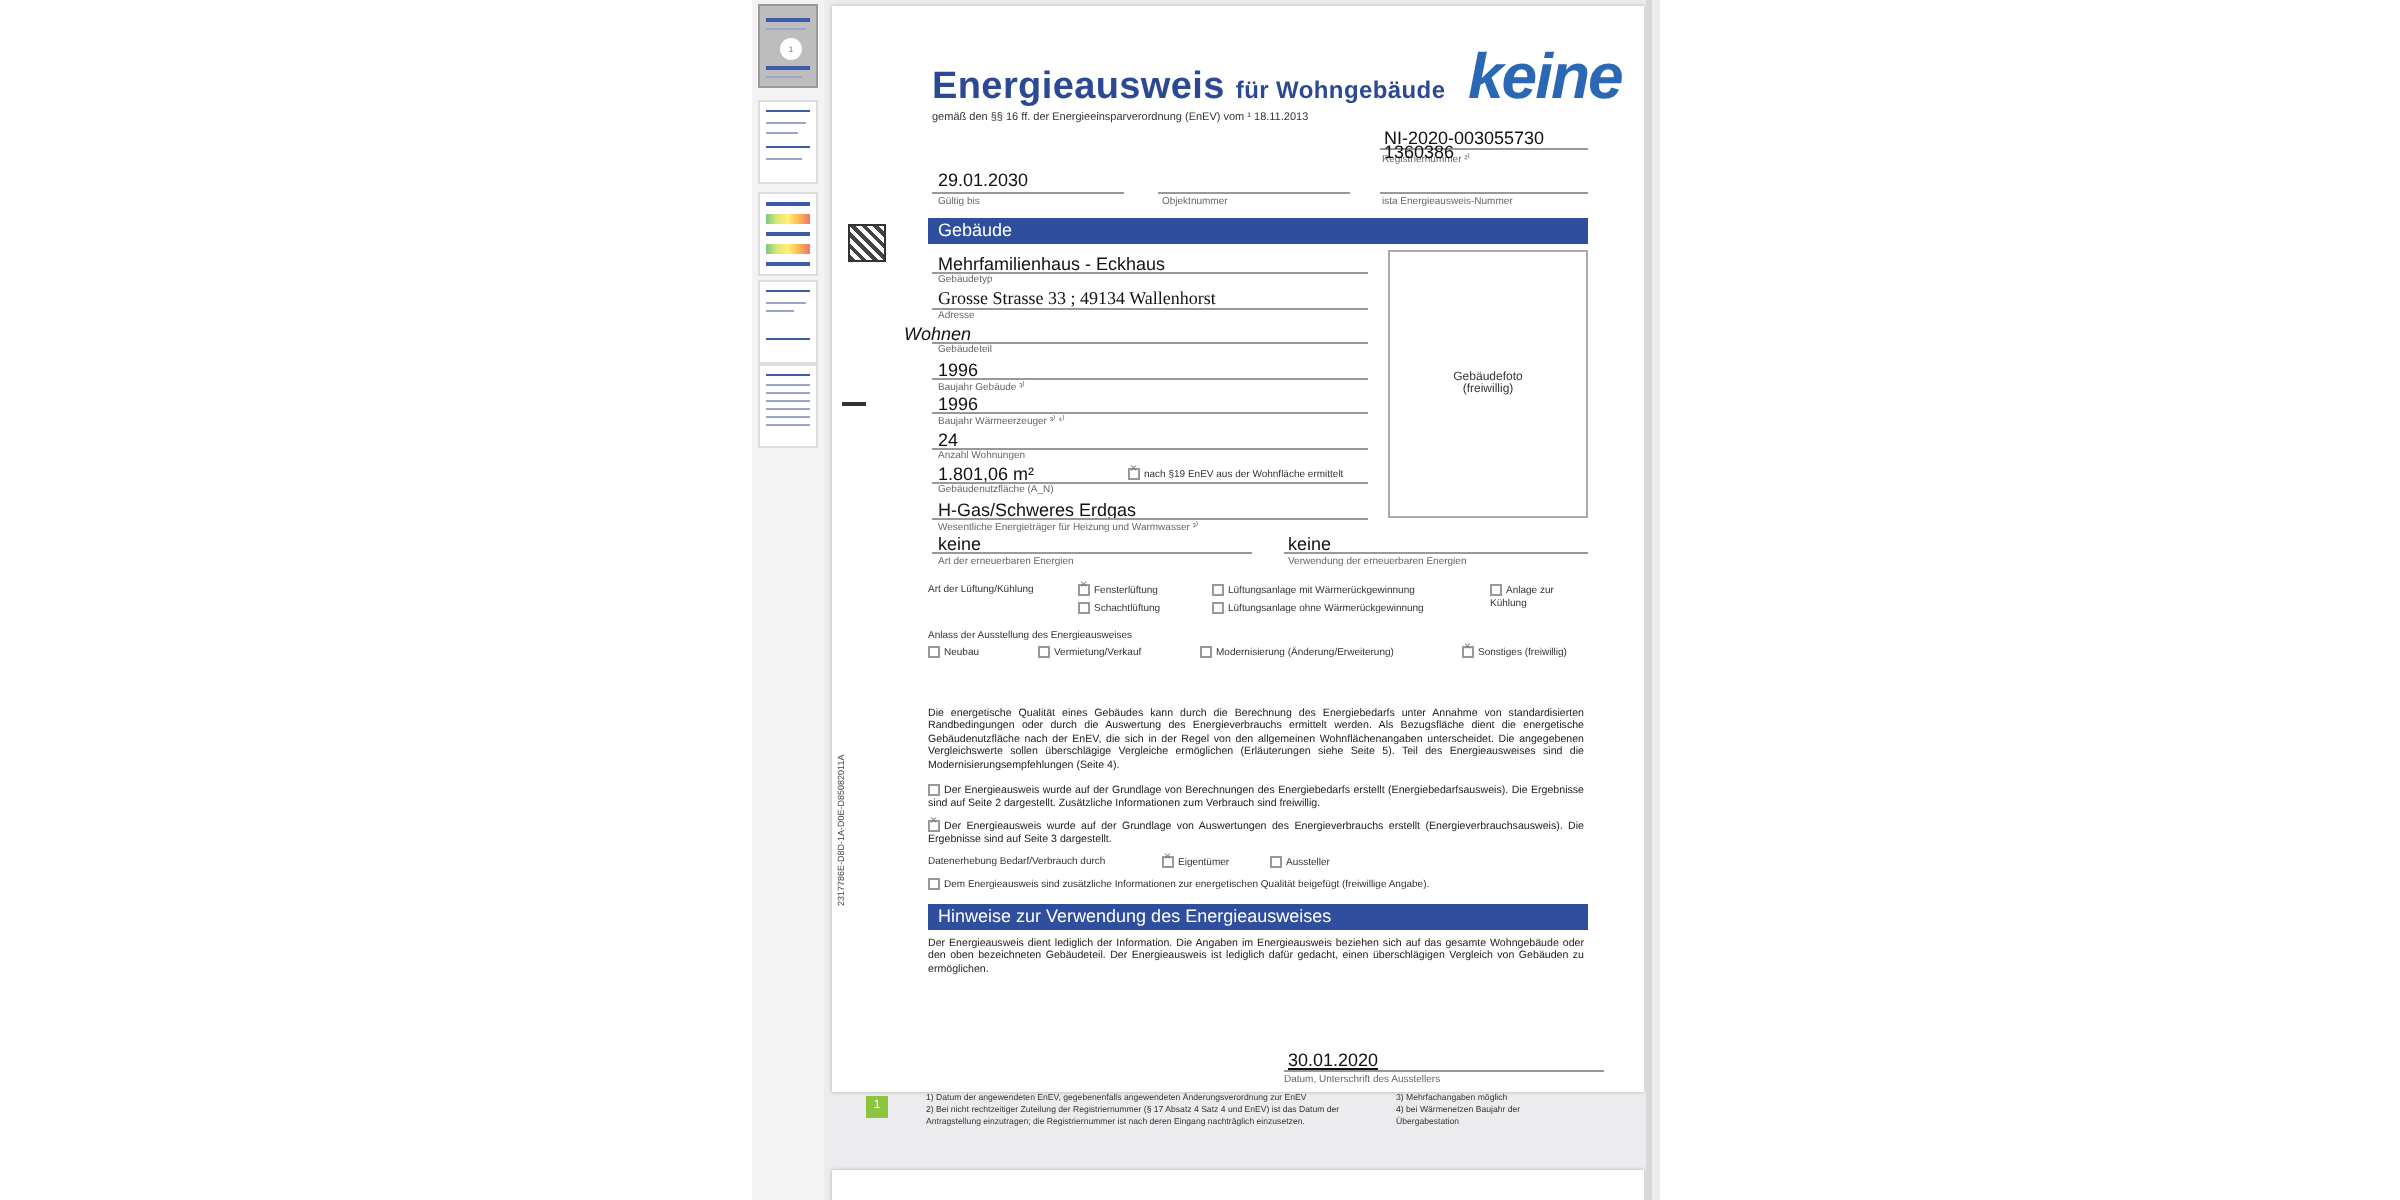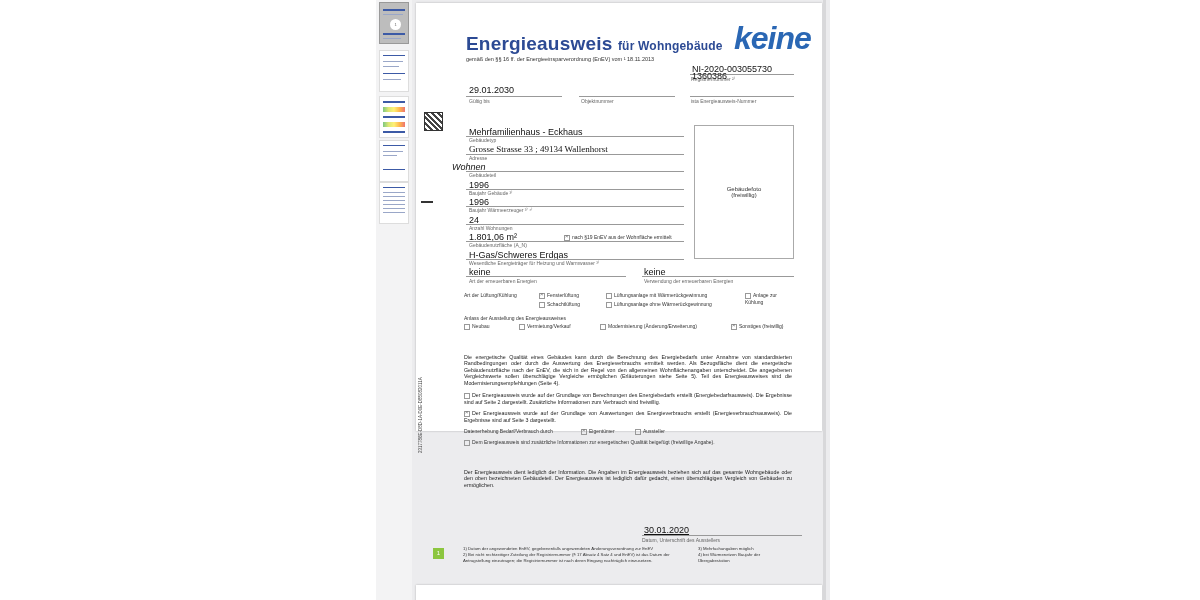--- a/index.html
+++ b/index.html
@@ -5,21 +5,21 @@
   * { box-sizing: border-box; margin: 0; padding: 0; }
   html, body { width: 1200px; height: 600px; overflow: hidden; background: #ffffff; font-family: "Liberation Sans", sans-serif; }
   .viewer { position: absolute; left: 376px; top: 0; width: 454px; height: 600px; background: #ececee; }
   .thumbs { position: absolute; left: 376px; top: 0; width: 36px; height: 600px; background: #f3f3f4; }
   .thumb { position: absolute; left: 3px; width: 30px; height: 42px; background: #fff; border: 1px solid #ddd; overflow: hidden; }
   .thumb.active { background: #bdbdbd; border: 1px solid #999; }
   .thumb .tl { position: absolute; left: 3px; height: 1px; background: #9aa7c8; }
   .thumb .tbar { position: absolute; left: 3px; right: 3px; height: 2px; background: #3c5aa6; }
   .thumb .badge { position: absolute; left: 10px; top: 16px; width: 11px; height: 11px; border-radius: 50%; background: #fff; font-size: 4px; line-height: 11px; text-align: center; color: #666; }
   .thumb .heat { position: absolute; left: 3px; right: 3px; height: 5px; background: linear-gradient(90deg,#46b04a,#cddc39,#ffeb3b,#ff9800,#e53935); opacity: .7; }
-  .page { position: absolute; left: 416px; top: 3px; width: 406px; height: 428px; background: #fff; box-shadow: 0 0 2px rgba(0,0,0,.25); }
+  .page { position: absolute; left: 416px; top: 3px; width: 406px; height: 543px; background: #fff; box-shadow: 0 0 2px rgba(0,0,0,.25); }
   .page2 { position: absolute; left: 416px; top: 585px; width: 406px; height: 30px; background: #fff; box-shadow: 0 0 2px rgba(0,0,0,.25); }
   .abs { position: absolute; }
   .title { left: 50px; top: 30px; font-size: 19px; color: #2c4a94; font-weight: bold; letter-spacing: .2px; }
   .title small { font-size: 12px; font-weight: bold; }
   .subtitle { left: 50px; top: 53px; font-size: 5.5px; color: #333; }
   .logo { left: 318px; top: 17px; font-size: 32px; font-weight: bold; font-style: italic; color: #2a67b4; letter-spacing: -1px; }
   .val { font-size: 9px; color: #111; }
   .lbl { font-size: 5px; color: #666; }
   .line { height: 1px; background: #999; }
   .bar { background: #2f4f9e; color: #fff; font-size: 9px; padding-left: 5px; height: 13px; line-height: 13px; }
@@ -100,20 +100,21 @@
 
   <div class="abs val" style="left:53px;top:82px;">29.01.2030</div>
   <div class="abs line" style="left:50px;top:93px;width:96px;"></div>
   <div class="abs lbl" style="left:53px;top:95px;">Gültig bis</div>
   <div class="abs line" style="left:163px;top:93px;width:96px;"></div>
   <div class="abs lbl" style="left:165px;top:95px;">Objektnummer</div>
   <div class="abs val" style="left:276px;top:68px;">1360386</div>
   <div class="abs line" style="left:274px;top:93px;width:104px;"></div>
   <div class="abs lbl" style="left:275px;top:95px;">ista Energieausweis-Nummer</div>
 
+  <div class="abs bar" style="left:48px;top:106px;width:330px;">Gebäude</div>
 
   <div class="abs val" style="left:53px;top:124px;">Mehrfamilienhaus - Eckhaus</div>
   <div class="abs line" style="left:50px;top:133px;width:218px;"></div>
   <div class="abs lbl" style="left:53px;top:134px;">Gebäudetyp</div>
   <div class="abs val" style="left:53px;top:141px;font-family:Liberation Serif, serif;">Grosse Strasse 33 ; 49134 Wallenhorst</div>
   <div class="abs line" style="left:50px;top:151px;width:218px;"></div>
   <div class="abs lbl" style="left:53px;top:152px;">Adresse</div>
   <div class="abs val" style="left:36px;top:159px;font-style:italic;">Wohnen</div>
   <div class="abs line" style="left:50px;top:168px;width:218px;"></div>
   <div class="abs lbl" style="left:53px;top:169px;">Gebäudeteil</div>
@@ -161,20 +162,21 @@
 
   <div class="abs para" style="left:48px;top:351px;width:328px;">Die energetische Qualität eines Gebäudes kann durch die Berechnung des Energiebedarfs unter Annahme von standardisierten Randbedingungen oder durch die Auswertung des Energieverbrauchs ermittelt werden. Als Bezugsfläche dient die energetische Gebäudenutzfläche nach der EnEV, die sich in der Regel von den allgemeinen Wohnflächenangaben unterscheidet. Die angegebenen Vergleichswerte sollen überschlägige Vergleiche ermöglichen (Erläuterungen siehe Seite 5). Teil des Energieausweises sind die Modernisierungsempfehlungen (Seite 4).</div>
 
   <div class="abs para" style="left:48px;top:389px;width:328px;"><span class="cb"></span><span>Der Energieausweis wurde auf der Grundlage von Berechnungen des Energiebedarfs erstellt (Energiebedarfsausweis). Die Ergebnisse sind auf Seite 2 dargestellt. Zusätzliche Informationen zum Verbrauch sind freiwillig.</span></div>
   <div class="abs para" style="left:48px;top:407px;width:328px;"><span class="cb on"></span><span>Der Energieausweis wurde auf der Grundlage von Auswertungen des Energieverbrauchs erstellt (Energieverbrauchsausweis). Die Ergebnisse sind auf Seite 3 dargestellt.</span></div>
   <div class="abs small" style="left:48px;top:425px;">Datenerhebung Bedarf/Verbrauch durch</div>
   <div class="abs small" style="left:165px;top:425px;"><span class="cb on"></span><span>Eigentümer</span></div>
   <div class="abs small" style="left:219px;top:425px;"><span class="cb"></span><span>Aussteller</span></div>
   <div class="abs small" style="left:48px;top:436px;"><span class="cb"></span><span>Dem Energieausweis sind zusätzliche Informationen zur energetischen Qualität beigefügt (freiwillige Angabe).</span></div>
 
+  <div class="abs bar" style="left:48px;top:449px;width:330px;">Hinweise zur Verwendung des Energieausweises</div>
   <div class="abs para" style="left:48px;top:466px;width:328px;">Der Energieausweis dient lediglich der Information. Die Angaben im Energieausweis beziehen sich auf das gesamte Wohngebäude oder den oben bezeichneten Gebäudeteil. Der Energieausweis ist lediglich dafür gedacht, einen überschlägigen Vergleich von Gebäuden zu ermöglichen.</div>
 
   <div class="abs val" style="left:228px;top:522px;text-decoration:underline;">30.01.2020</div>
   <div class="abs line" style="left:226px;top:532px;width:160px;"></div>
   <div class="abs lbl" style="left:226px;top:534px;">Datum, Unterschrift des Ausstellers</div>
 
   <div class="abs small" style="left:47px;top:543px;width:220px;font-size:4.3px;line-height:5.5px;">1) Datum der angewendeten EnEV, gegebenenfalls angewendeten Änderungsverordnung zur EnEV</div>
   <div class="abs small" style="left:47px;top:549px;width:220px;font-size:4.3px;line-height:5.5px;">2) Bei nicht rechtzeitiger Zuteilung der Registriernummer (§ 17 Absatz 4 Satz 4 und EnEV) ist das Datum der Antragstellung einzutragen; die Registriernummer ist nach deren Eingang nachträglich einzusetzen.</div>
   <div class="abs small" style="left:282px;top:543px;width:90px;font-size:4.3px;line-height:5.5px;">3) Mehrfachangaben möglich</div>
   <div class="abs small" style="left:282px;top:549px;width:90px;font-size:4.3px;line-height:5.5px;">4) bei Wärmenetzen Baujahr der Übergabestation</div>

